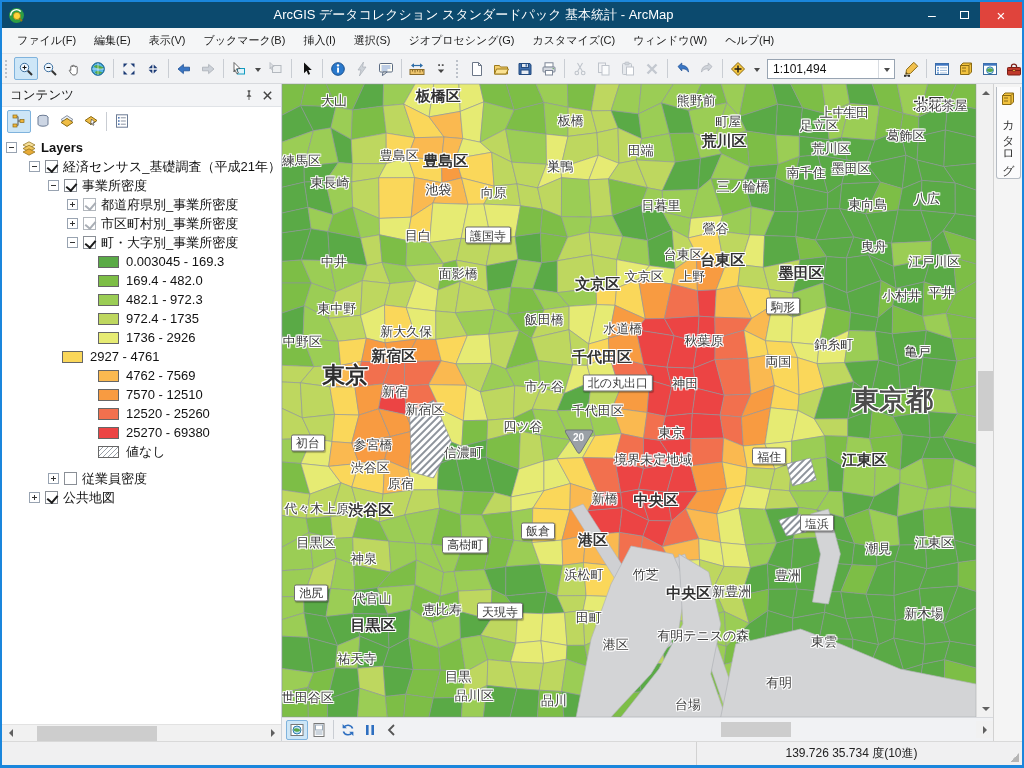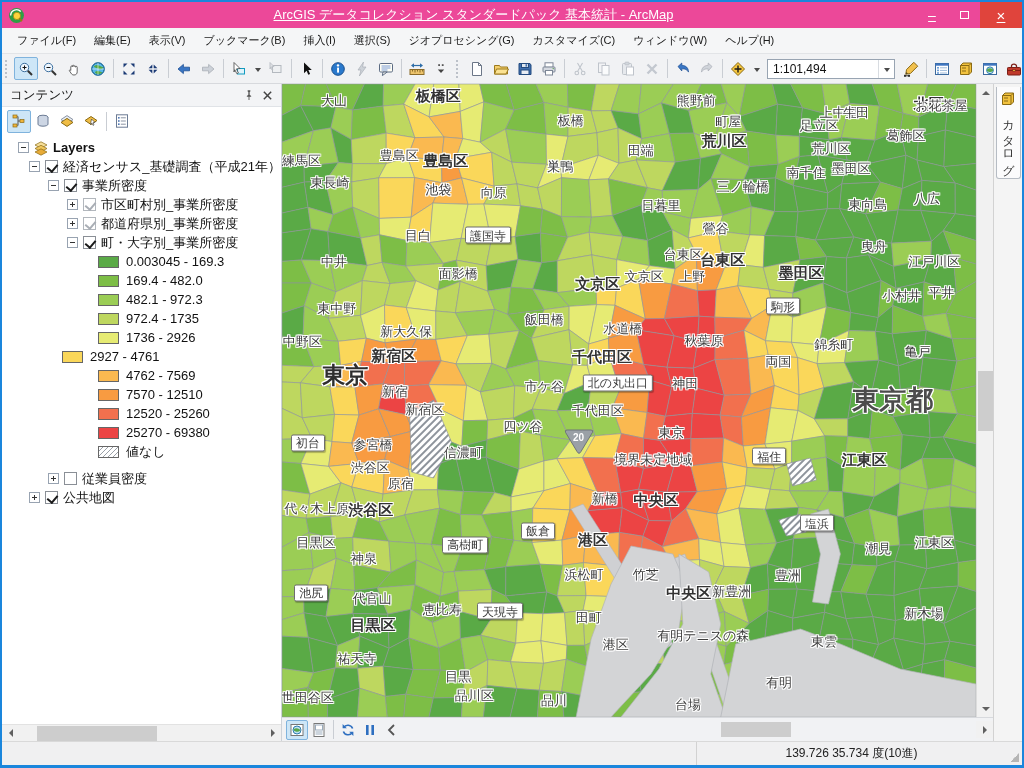--- a/index.html
+++ b/index.html
@@ -1,20 +1,20 @@
 <!DOCTYPE html>
 <html><head>
 <meta charset="utf-8">
 <style>
   html,body{margin:0;padding:0;background:#555;}
   *{box-sizing:border-box;}
   .win{width:1024px;height:768px;border:2px solid #1a86dc;border-bottom-width:3px;display:flex;flex-direction:column;
        font-family:"Liberation Sans","DejaVu Sans",sans-serif;background:#f0f0f0;overflow:hidden;position:relative;}
   
-  .titlebar{height:26px;background:#ec4899;display:flex;align-items:center;color:#fff;flex:0 0 auto;text-decoration:underline;}
+  .titlebar{height:26px;background:#0c4a6e;display:flex;align-items:center;color:#fff;flex:0 0 auto;}
   .app-icon{margin:0 6px;display:flex;}
   .title{flex:1;text-align:center;font-size:13px;white-space:nowrap;overflow:hidden;}
   .winbtns{display:flex;height:100%;}
   .winbtn{width:32px;height:100%;display:flex;align-items:center;justify-content:center;font-size:14px;color:#fff;}
   .winbtn .maxbox{width:9px;height:8px;border:1px solid #fff;display:block;}
   .winbtn.close{background:#e0443c;width:42px;font-size:15px;}
   
   .menubar{height:26px;background:#f5f6f7;display:flex;align-items:center;font-size:11px;border-bottom:1px solid #e2e4e7;padding-left:6px;flex:0 0 auto;}
   .menu-item{padding:3px 9px;color:#1a1a1a;white-space:nowrap;}
   
@@ -501,21 +501,21 @@
                 <rect x="2.5" y="1.8" width="11" height="12.4" fill="#fff" stroke="#6b7b94"></rect>
                 <rect x="4" y="4" width="1.6" height="1.6" fill="#4f77b3"></rect>
                 <rect x="4" y="7.2" width="1.6" height="1.6" fill="#4f77b3"></rect>
                 <rect x="4" y="10.4" width="1.6" height="1.6" fill="#4f77b3"></rect>
                 <path d="M6.8 4.8h5M6.8 8h5M6.8 11.2h5" stroke="#8a93a3"></path>
               </svg>
             </span>
           </div>
         </div>
       <div class="tree">
-          <div class="trow" style="padding-left: 16px; text-align: center;">
+          <div class="trow" style="padding-left: 4px; text-align: center;">
             <span class="exp"></span>
             <span class="ic" style="margin: 0px 4px;">
               <svg width="16" height="16" viewBox="0 0 16 16">
                 <path d="M8 1.8 14 5 8 8.2 2 5z" fill="#f6df9a" stroke="#8a6a14" stroke-width=".7"></path>
                 <path d="M8 5.3 14 8.5 8 11.7 2 8.5z" fill="#f0c75e" stroke="#8a6a14" stroke-width=".7"></path>
                 <path d="M8 8.8 14 12 8 15.2 2 12z" fill="#e8ab37" stroke="#8a6a14" stroke-width=".7"></path>
               </svg>
             </span>
             <span class="lbl bold">Layers</span>
           </div>
@@ -525,26 +525,26 @@
             <span class="lbl">経済センサス_基礎調査（平成21年）</span>
           </div>
           <div class="trow" style="padding-left: 46px;">
             <span class="exp"></span>
             <span class="cb on"></span>
             <span class="lbl">事業所密度</span>
           </div>
           <div class="trow" style="padding-left: 65px;">
             <span class="exp plus"></span>
             <span class="cb gray"></span>
-            <span class="lbl">市区町村別_事業所密度</span>
+            <span class="lbl">都道府県別_事業所密度</span>
           </div>
           <div class="trow" style="padding-left: 65px;">
             <span class="exp plus"></span>
             <span class="cb gray"></span>
-            <span class="lbl">都道府県別_事業所密度</span>
+            <span class="lbl">市区町村別_事業所密度</span>
           </div>
           <div class="trow" style="padding-left: 65px;">
             <span class="exp"></span>
             <span class="cb on"></span>
             <span class="lbl">町・大字別_事業所密度</span>
           </div>
           <div class="trow" style="padding-left: 96px;">
             <span class="swatch" style="background: rgb(90, 170, 70);"></span>
             <span class="lbl">0.003045 - 169.3</span>
           </div>

